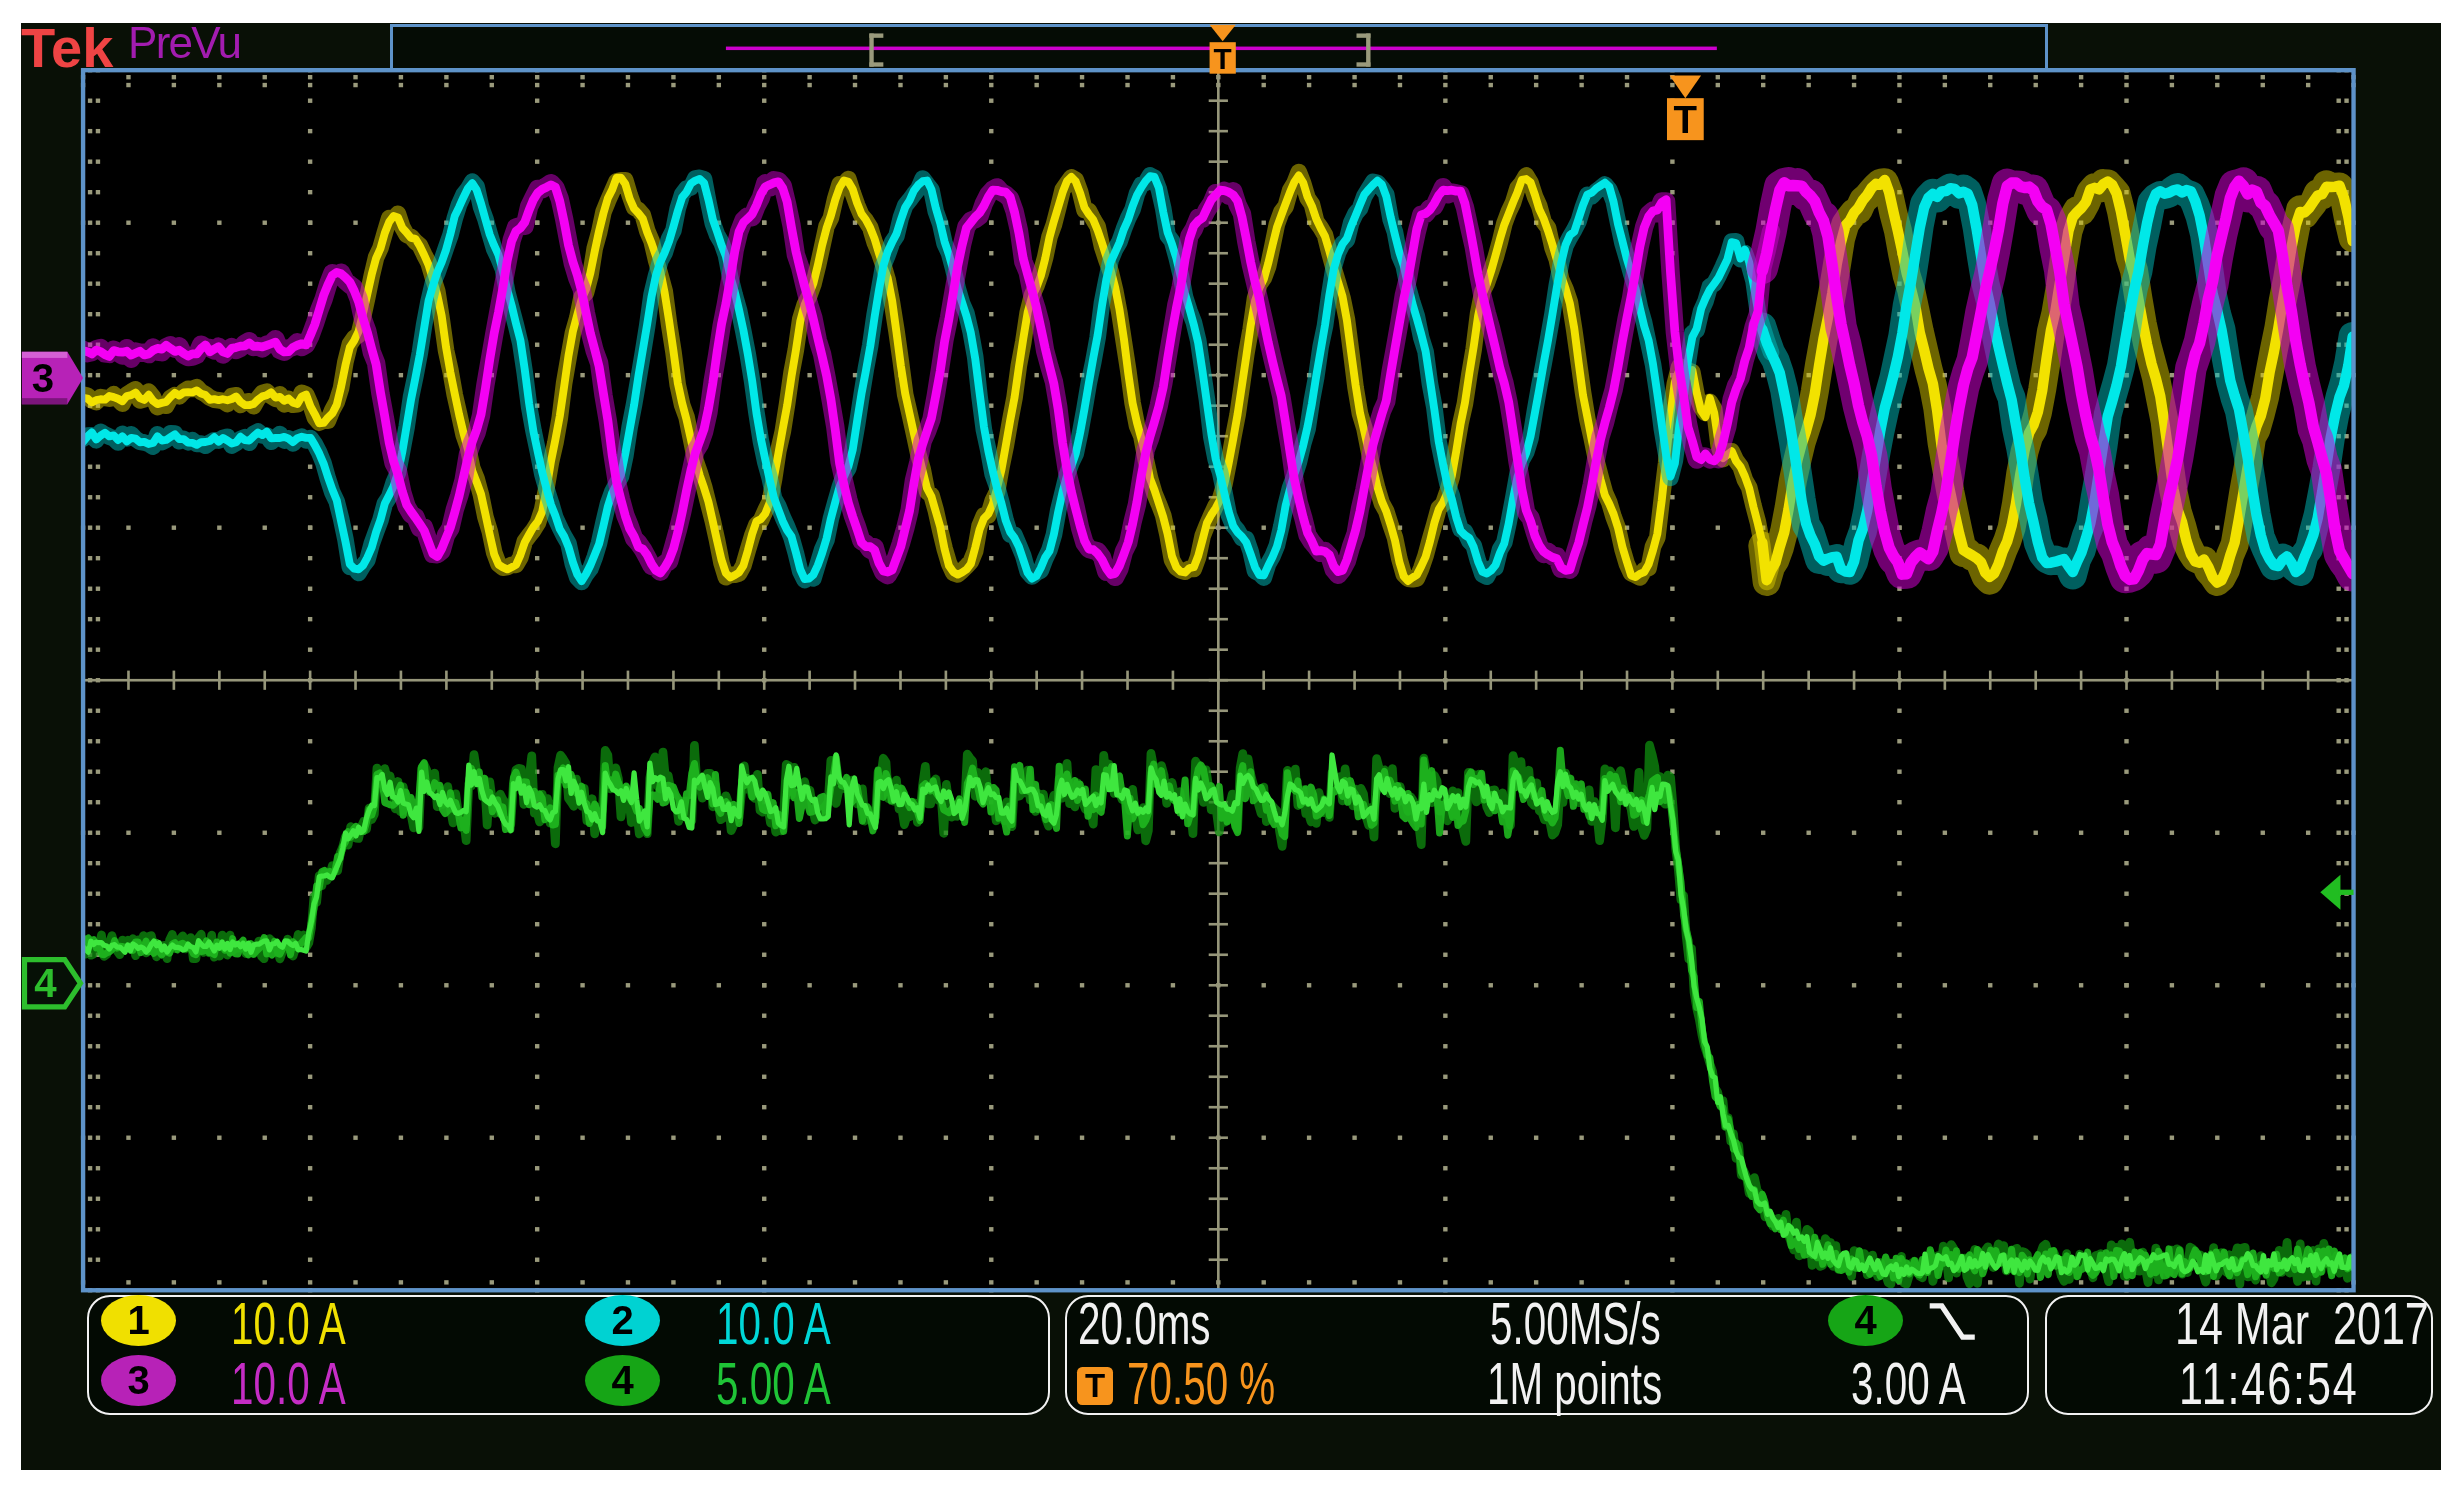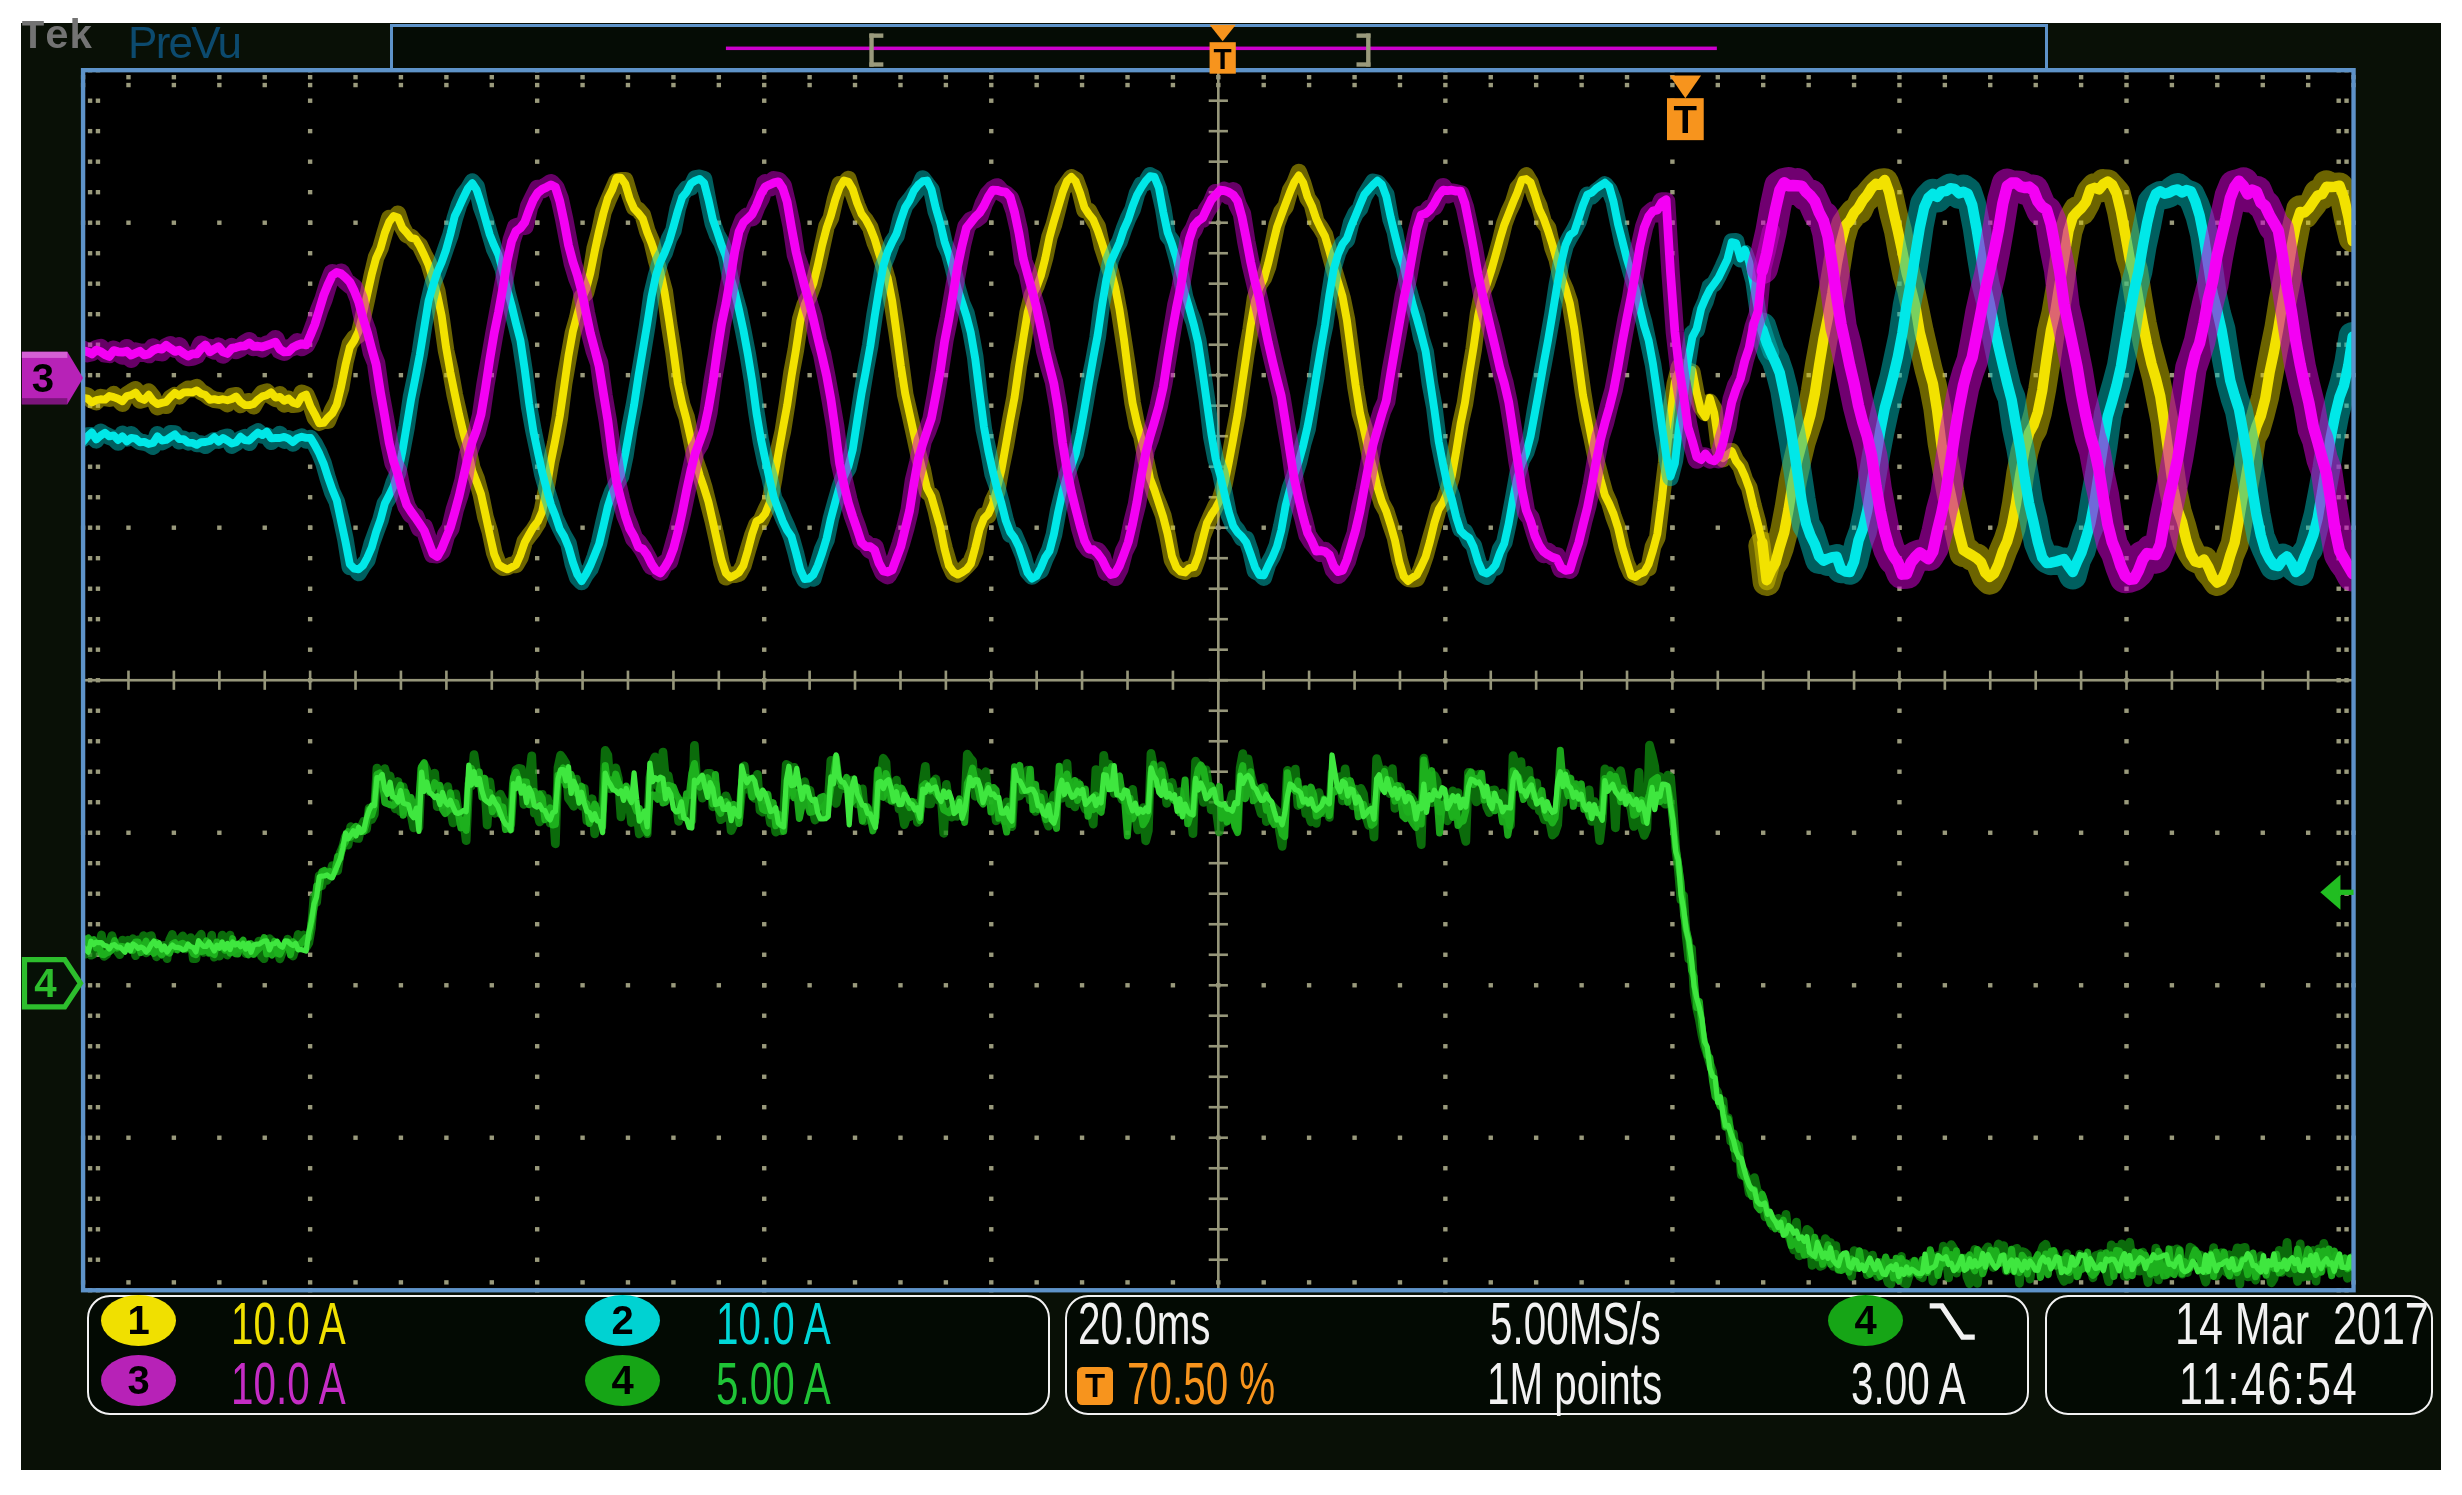--- a/index.html
+++ b/index.html
@@ -1,22 +1,22 @@
 <!DOCTYPE html>
 <html style="font-size:14px"><head>
 <meta charset="utf-8">
 <style>
   html,body{margin:0;padding:0;background:#ffffff;}
   #page{position:relative;width:2462px;height:1496px;background:#ffffff;overflow:hidden;
         font-family:"Liberation Sans", sans-serif;}
   #screen{position:absolute;left:21px;top:23px;width:2420px;height:1447px;background:#091006;}
   .abs{position:absolute;}
-  #tek{position:absolute;left:21px;top:15px;color:#737373;font-family:Liberation Mono, monospace;
-       font-weight:bold;font-size:40px;letter-spacing:0px;}
-  #prevu{position:absolute;left:128px;top:18.4px;color:#0c4a6e;font-size:44px;letter-spacing:-1.7px;}
+  #tek{position:absolute;left:21px;top:15px;color:#ef4444;font-family:Liberation Sans, sans-serif;
+       font-weight:bold;font-size:56px;letter-spacing:0px;}
+  #prevu{position:absolute;left:128px;top:18.4px;color:#a21caf;font-size:44px;letter-spacing:-1.7px;}
   #topbar{position:absolute;left:390px;top:23.6px;width:1658px;height:52px;background:#050c05;
           border:3.5px solid #5e93c9;box-sizing:border-box;}
   
   .rbox{position:absolute;top:1295px;height:120px;background:#030a03;border:2.6px solid #f2f2f2;
         border-radius:23px;box-sizing:border-box;}
   .badge{position:absolute;width:75px;height:51px;border-radius:50%;color:#000;
          font-weight:bold;font-size:40px;text-align:center;line-height:51px;}
   .rtxt{position:absolute;font-family:"Liberation Sans",sans-serif;font-size:59px;white-space:pre;
         transform:scaleX(0.685);transform-origin:left top;line-height:59px;}
   .dt{transform:scaleX(0.73);}

